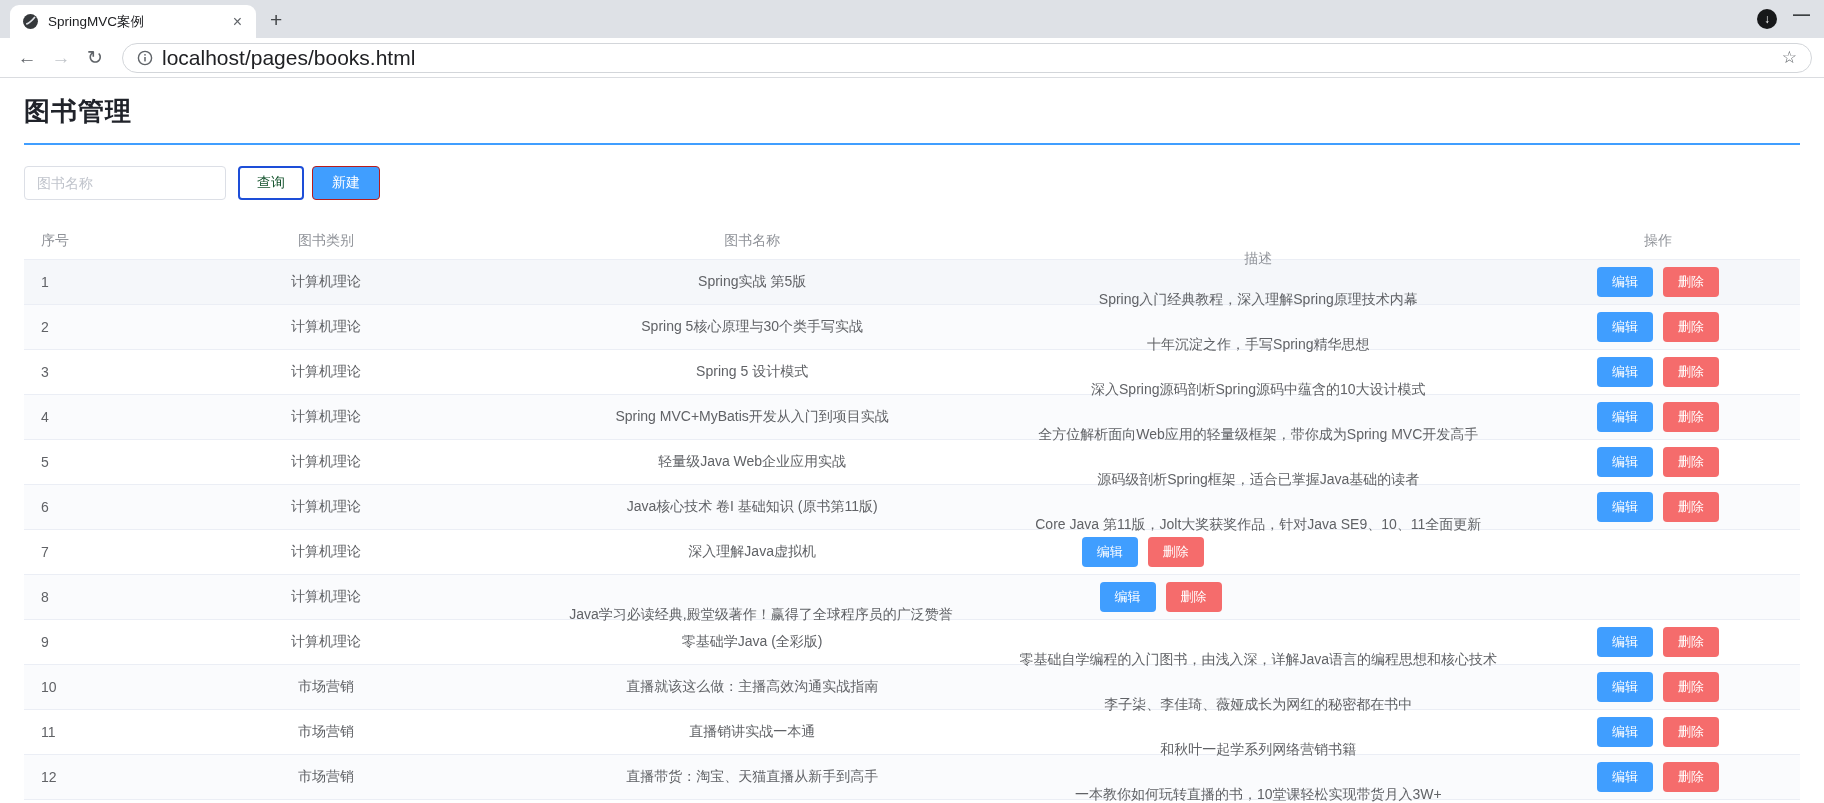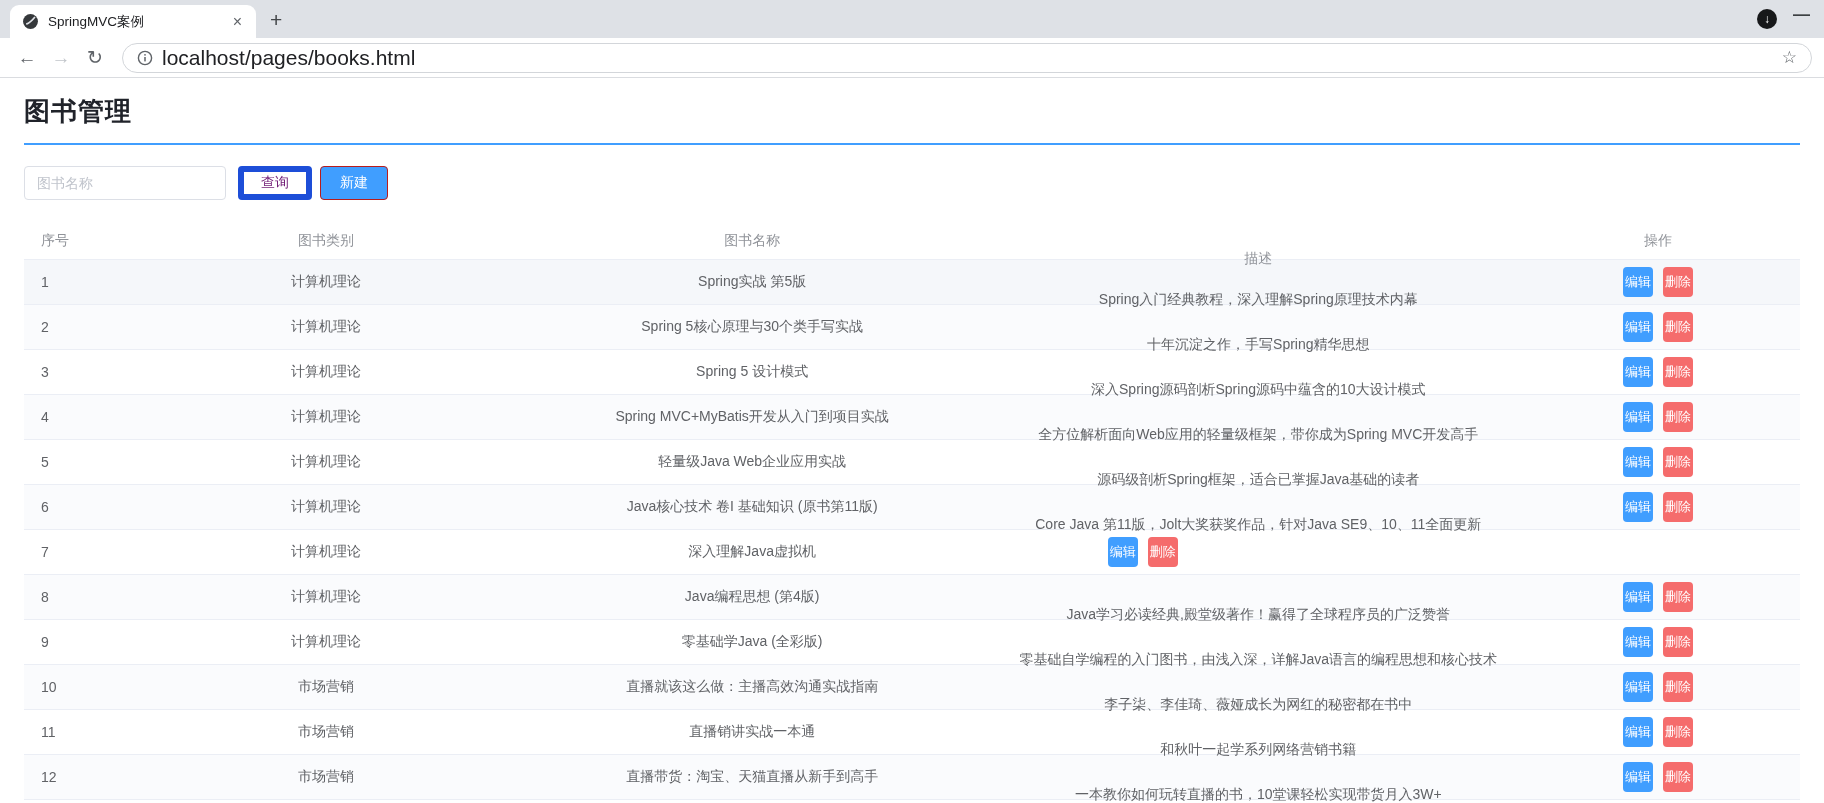--- a/index.html
+++ b/index.html
@@ -36,36 +36,36 @@
   .page-title { font-size:26px; color:#20232a; font-weight:600; margin:16px 0 14px; letter-spacing:1px; }
   .title-divider { height:2px; background:#409eff; }
 
   .controls { margin-top:21px; display:flex; align-items:center; }
   .search-input { width:202px; height:34px; border:1px solid #dcdfe6; border-radius:4px;
                   padding:0 12px; font-size:14px; color:#606266; outline:none;
                   font-family:"Liberation Sans","DejaVu Sans",sans-serif; }
   .search-input::placeholder { color:#c0c4cc; }
   .btn { height:34px; border-radius:4px; font-size:14px; cursor:default;
          font-family:"Liberation Sans","DejaVu Sans",sans-serif; }
-  .btn-plain { margin-left:12px; padding:0 17px; background:#fff; border:6px solid #1d4ed8; color:#701a75; }
+  .btn-plain { margin-left:12px; padding:0 17px; background:#fff; border:2px solid #1d4ed8; color:#14532d; }
   .btn-primary { margin-left:8px; padding:0 19px; background:#409eff; border:1px solid #b91c1c; color:#fff; }
 
   .book-table { margin-top:22px; }
   .t-head { display:flex; align-items:center; height:38px; color:#909399; font-size:14px;
             border-bottom:1px solid #ebeef5; }
   .t-row { display:flex; align-items:center; height:45px; color:#606266; font-size:14px;
            border-bottom:1px solid #ebeef5; background:#fff; }
   .t-body .t-row:nth-child(even) { background:#fafbfd; }
   .t-body .t-row:first-child { background:#f5f7fa; } 
   .col-index    { width:7%;  padding-left:17px; }
   .col-category { width:20%; text-align:center; }
   .col-name     { width:28%; text-align:center; }
   .col-desc     { width:29%; text-align:center;margin-top:36px; }
   .col-actions  { width:16%; display:flex; justify-content:center; gap:10px; }
-  .btn-mini { border:none; border-radius:4px; color:#fff; font-size:13px; padding:6px 2px;
+  .btn-mini { border:none; border-radius:4px; color:#fff; font-size:13px; padding:6px 15px;
               font-family:"Liberation Sans","DejaVu Sans",sans-serif; cursor:default; }
   .btn-edit { background:#409eff; }
   .btn-del  { background:#f56c6c; }
 </style>
 </head>
 <body>
 
 <div class="tabbar">
   <div class="tab">
     <svg class="tab-favicon" viewBox="0 0 16 16">
@@ -189,21 +189,20 @@
     <div class="col-name">深入理解Java虚拟机</div>
     <div class="col-actions">
       <button class="btn-mini btn-edit">编辑</button>
       <button class="btn-mini btn-del">删除</button>
     </div>
   </div>
 
   <div class="t-row">
     <div class="col-index">8</div>
     <div class="col-category">计算机理论</div>
-    <div class="col-name">Java编程思想 (第4版)</div>
     <div class="col-desc">Java学习必读经典,殿堂级著作！赢得了全球程序员的广泛赞誉</div>
     <div class="col-actions">
       <button class="btn-mini btn-edit">编辑</button>
       <button class="btn-mini btn-del">删除</button>
     </div>
   </div>
 
   <div class="t-row">
     <div class="col-index">9</div>
     <div class="col-category">计算机理论</div>

